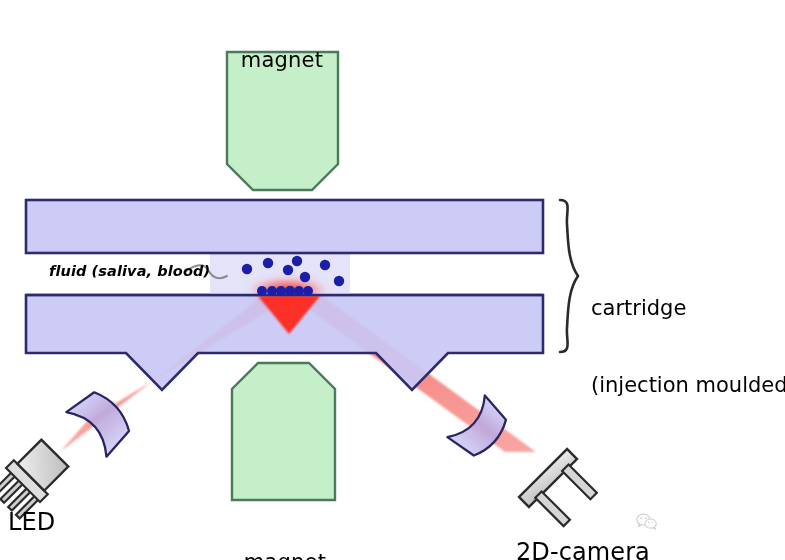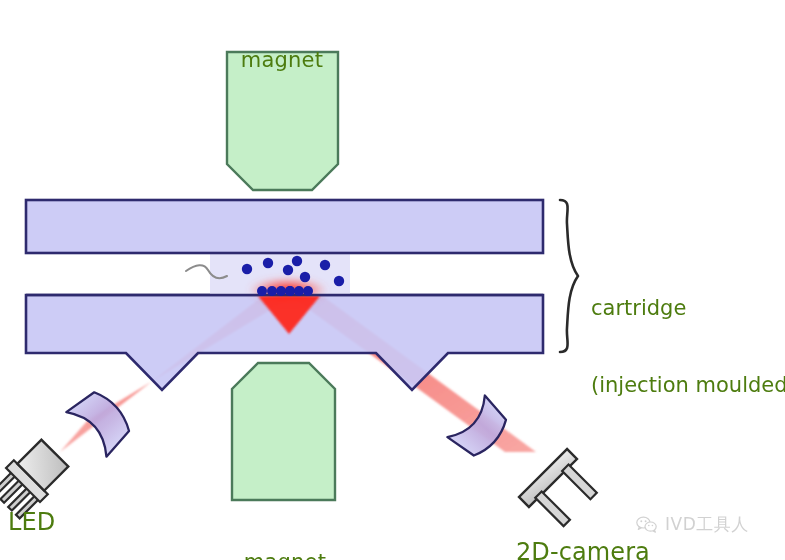--- a/index.html
+++ b/index.html
@@ -8,21 +8,21 @@
   #stage{
     position:relative;
     width:785px;height:560px;
     background:#ffffff;
     overflow:hidden;
   }
   #svgroot{position:absolute;left:0;top:0;width:785px;height:560px;}
 
   .lbl{
     position:absolute;
-    color:#4d7c0f;
+    color:#000000;
     text-align:center;
     line-height:1.12;
     white-space:pre;
     -webkit-font-smoothing:antialiased;
   }
   .lbl-magnet{
     font-size:21px;
     font-family:"DejaVu Sans",sans-serif;
     letter-spacing:.2px;
   }
@@ -194,32 +194,32 @@
   <div class="lbl lbl-magnet" style="left:180px;top:504px;width:210px;">
     <div>magnet</div>
     
   </div>
 
   <div class="lbl lbl-cartridge" style="left:591px;top:245px;width:200px;">
     <div>cartridge</div>
     <div>(injection moulded)</div>
   </div>
 
+  <div class="lbl lbl-fluid" style="left:49px;top:263px;">fluid (saliva, blood)</div>
 
   <div class="lbl lbl-device" style="left:8px;top:509px;text-align:center;">LED</div>
 
   <div class="lbl lbl-device" style="left:516px;top:531px;text-align:left;margin-top:8px;">2D-camera</div>
 
   <div id="watermark">
     <svg width="22" height="18" viewBox="0 0 22 18">
       <ellipse cx="7.4" cy="6.6" rx="6.6" ry="5.4" fill="none" stroke="#9a9a9a" stroke-width="1.2"></ellipse>
       <path d="M3.6,10.6 L2.3,13.4 L5.4,11.8" fill="none" stroke="#9a9a9a" stroke-width="1.2" stroke-linejoin="round"></path>
       <circle cx="5.3" cy="5.2" r="0.95" fill="#9a9a9a"></circle>
       <circle cx="9.6" cy="5.2" r="0.95" fill="#9a9a9a"></circle>
       <ellipse cx="14.6" cy="10.6" rx="5.6" ry="4.6" fill="#ffffff" stroke="#9a9a9a" stroke-width="1.2"></ellipse>
       <path d="M18.2,13.8 L19.4,16.1 L16.6,14.8" fill="none" stroke="#9a9a9a" stroke-width="1.2" stroke-linejoin="round"></path>
       <circle cx="12.8" cy="9.5" r="0.8" fill="#9a9a9a"></circle>
       <circle cx="16.4" cy="9.5" r="0.8" fill="#9a9a9a"></circle>
     </svg>
-    <span class="wm-text">IVD工具人</span>
   </div>
 
 </div>
 
 </body></html>

